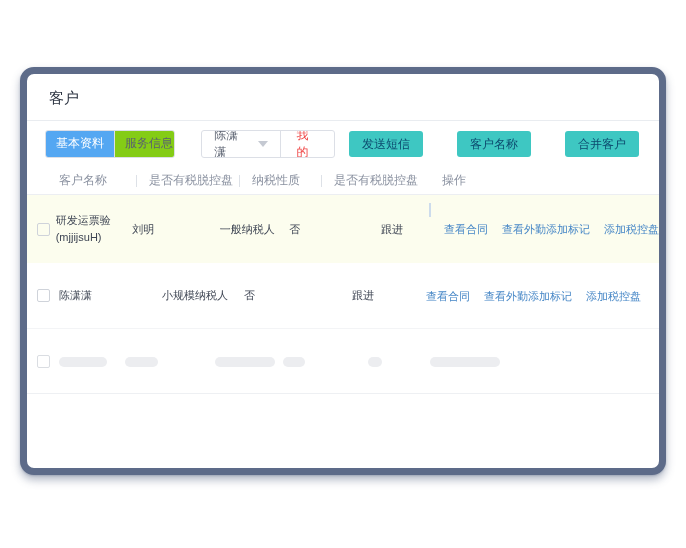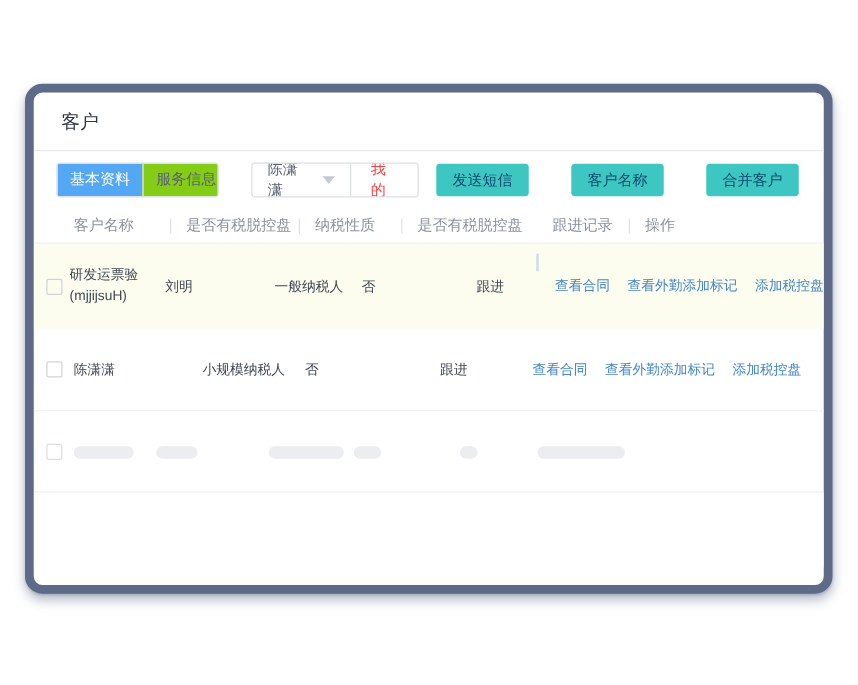--- a/index.html
+++ b/index.html
@@ -100,21 +100,20 @@
     <button class="btn-teal">客户名称</button>
     <button class="btn-teal">合并客户</button>
   </div>
 
   <div class="thead">
     <div class="cell c-check"></div>
     <div class="cell c-name sep">客户名称</div>
     <div class="cell c-mgr sep">是否有税脱控盘</div>
     <div class="cell c-tax sep">纳税性质</div>
     <div class="cell c-disk">是否有税脱控盘</div>
-    <div class="cell c-follow sep">跟进记录</div>
     <div class="cell c-ops">操作</div>
   </div>
 
   <div class="trow row-1">
     <div class="col-tick"></div>
     <div class="c-check">
       <div class="checkbox"></div>
     </div>
     <div class="c-name name-two-line">
       <div>研发运票验</div>

